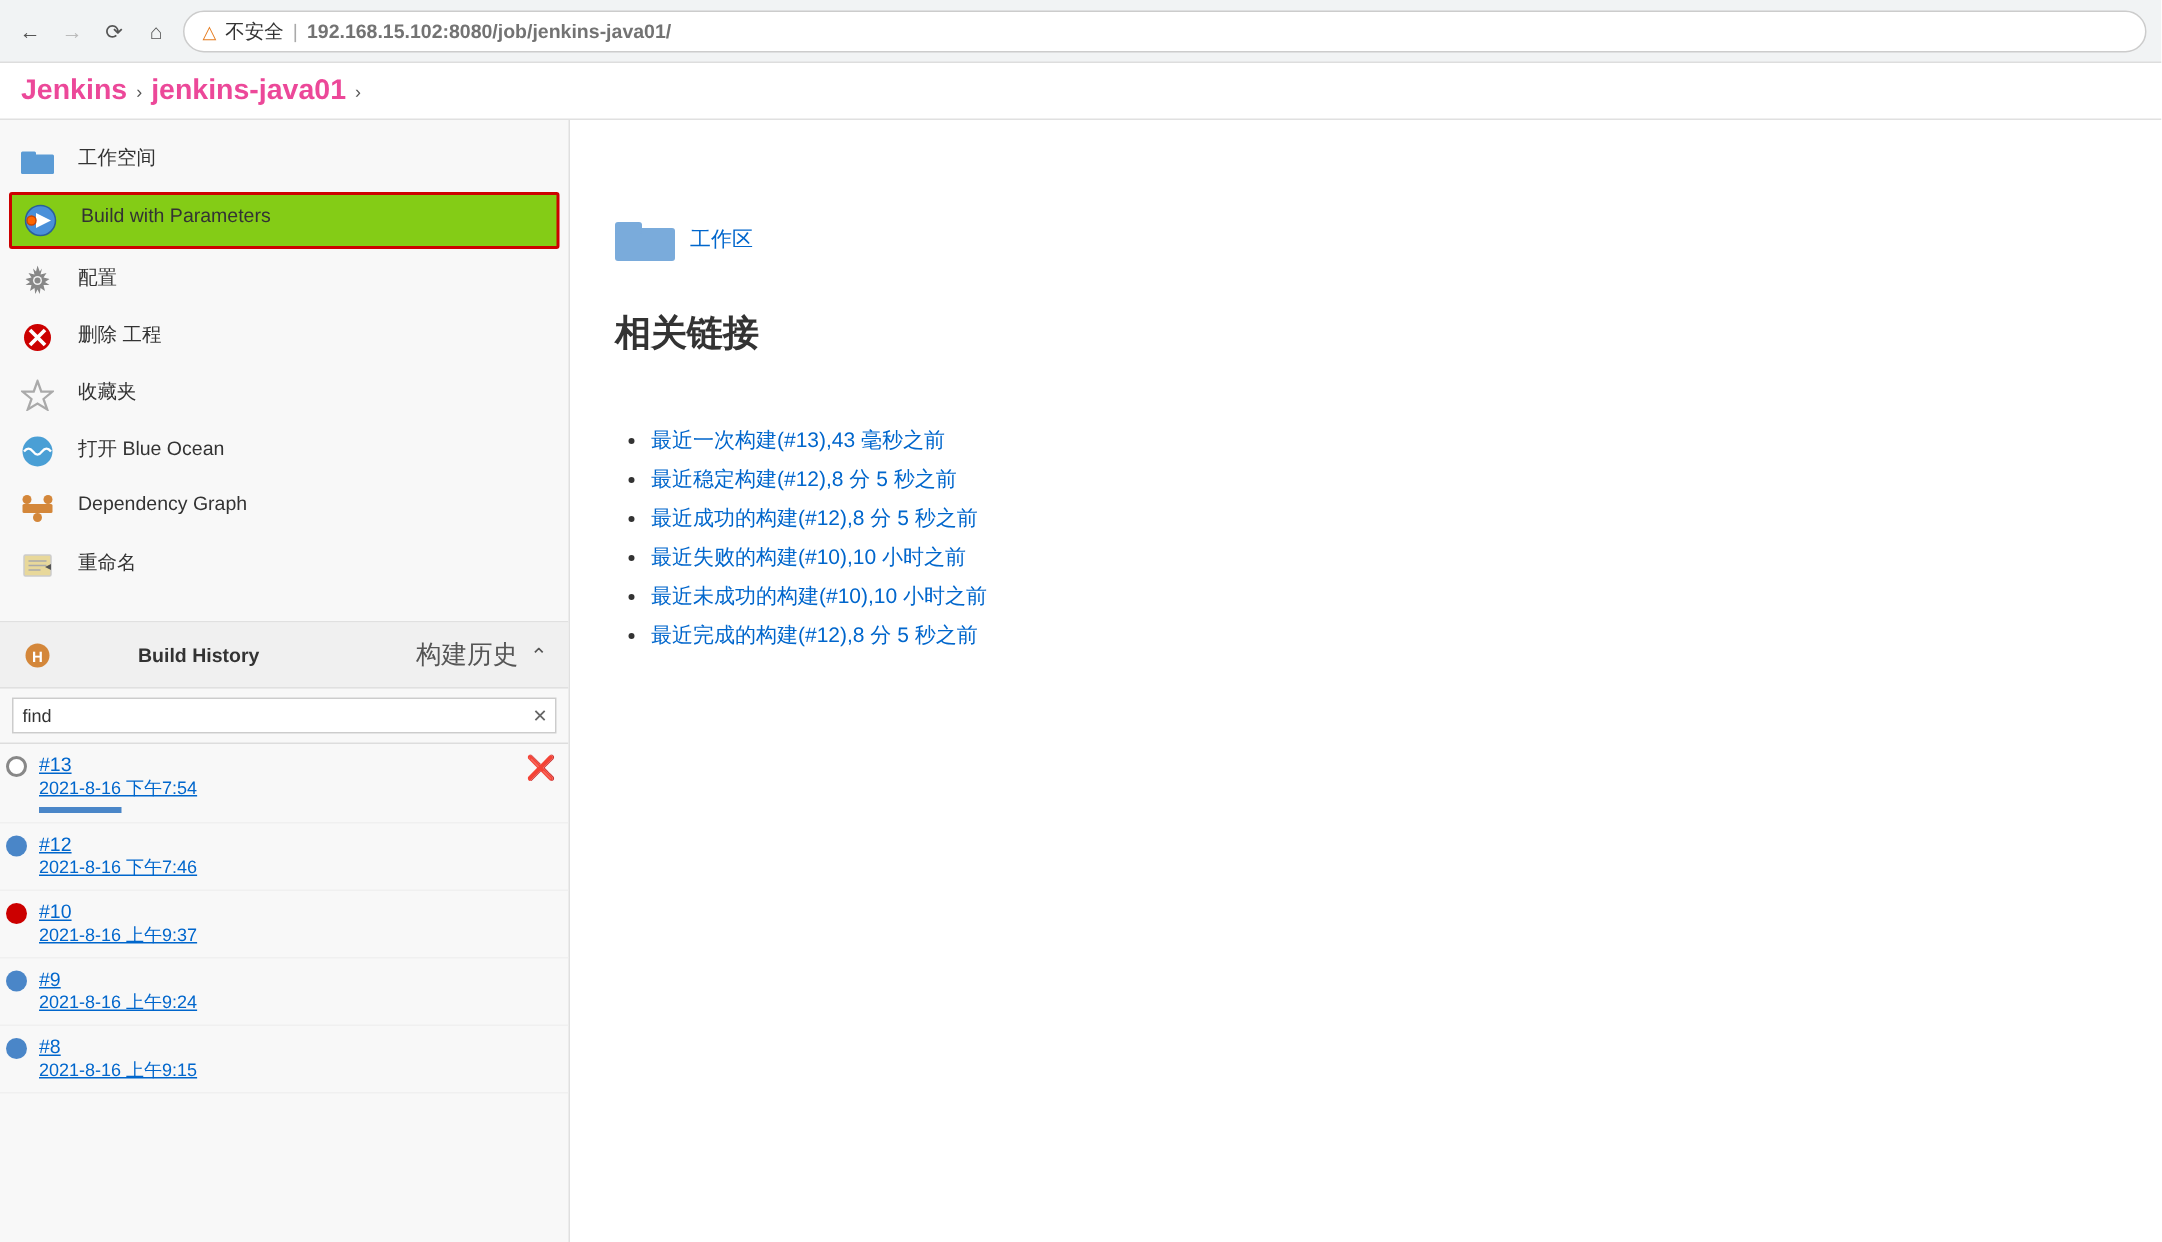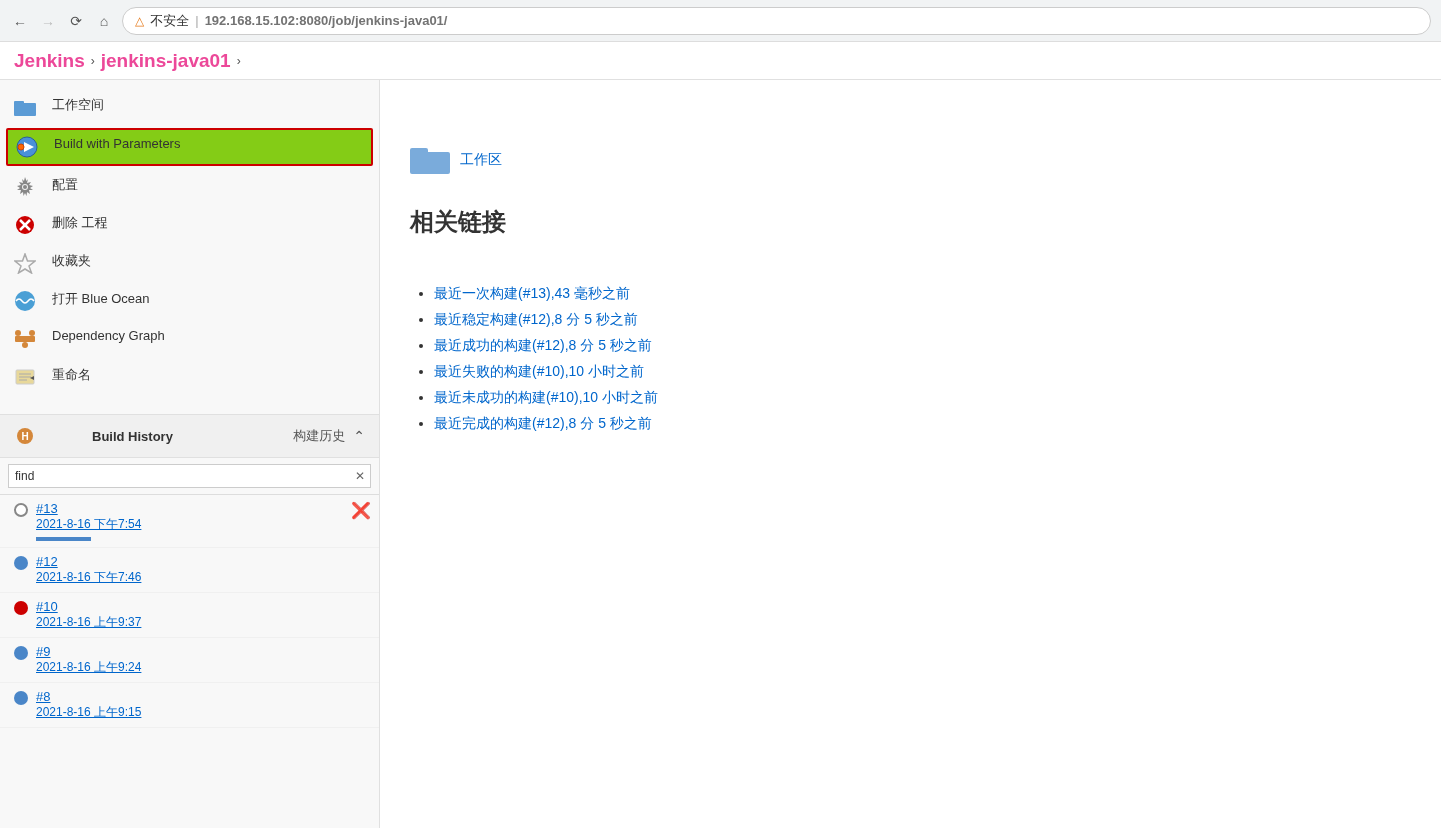--- a/index.html
+++ b/index.html
@@ -101,21 +101,21 @@
       align-items: center;
       justify-content: space-between;
       padding: 10px 14px;
       background: #f0f0f0;
       border-bottom: 1px solid #e0e0e0;
     }
     .build-history-header-left {
       display: flex; align-items: center; gap: 8px;
     }
     .build-history-title { font-weight: bold; font-size: 13px; padding-left: 48px; }
-    .build-history-subtitle { color: #555; font-size: 13px; }
+    .build-history-subtitle { color: #555; font-size: 17px; }
     .chevron-up { font-size: 14px; color: #555; }
 
     .search-row {
       padding: 6px 8px;
       border-bottom: 1px solid #ddd;
       position: relative;
     }
     .search-input {
       width: 100%;
       border: 1px solid #ccc;
@@ -129,21 +129,21 @@
       top: 50%;
       transform: translateY(-50%);
       color: #666;
       cursor: pointer;
       font-size: 12px;
     }
 
     .build-row {
       display: flex;
       align-items: flex-start;
-      padding: 6px 14px;
+      padding: 6px 4px;
       border-bottom: 1px solid #f0f0f0;
       gap: 8px;
       position: relative;
     }
     .build-num { color: #0066cc; text-decoration: underline; cursor: pointer; font-size: 13px; min-width: 36px; }
     .build-info { flex: 1; }
     .build-date { color: #0066cc; text-decoration: underline; cursor: pointer; font-size: 12px; }
     .build-progress { height: 4px; background: #4a86c8; width: 55px; margin-top: 4px; }
     .build-status-icon {
       width: 14px; height: 14px;

